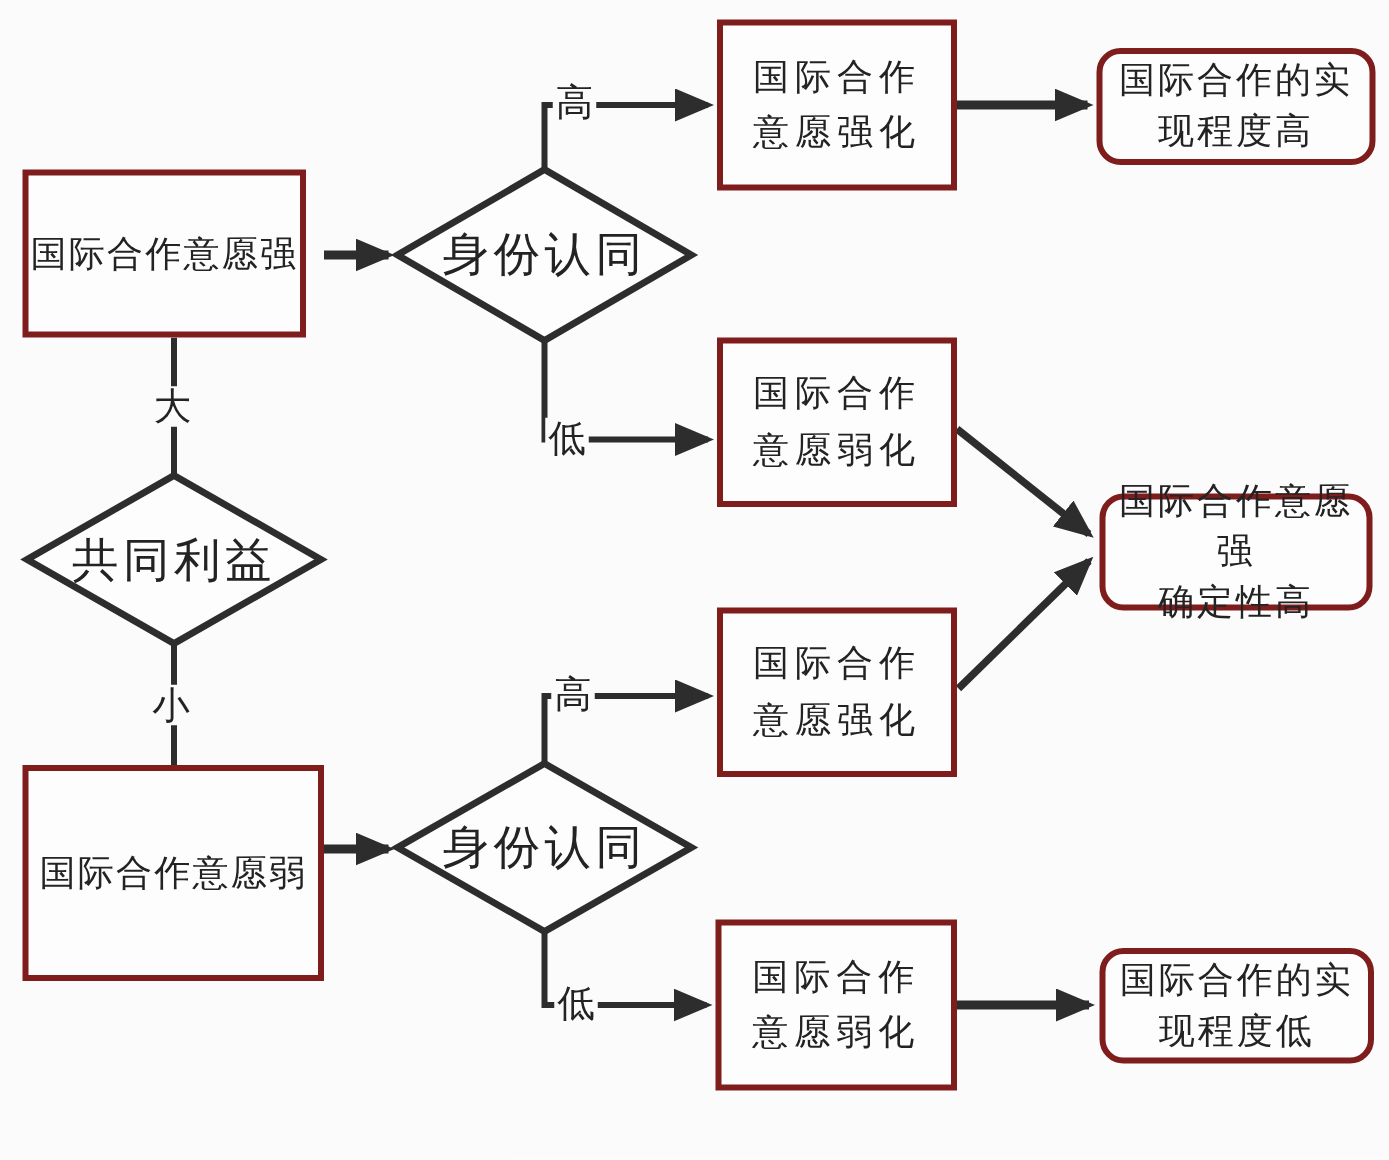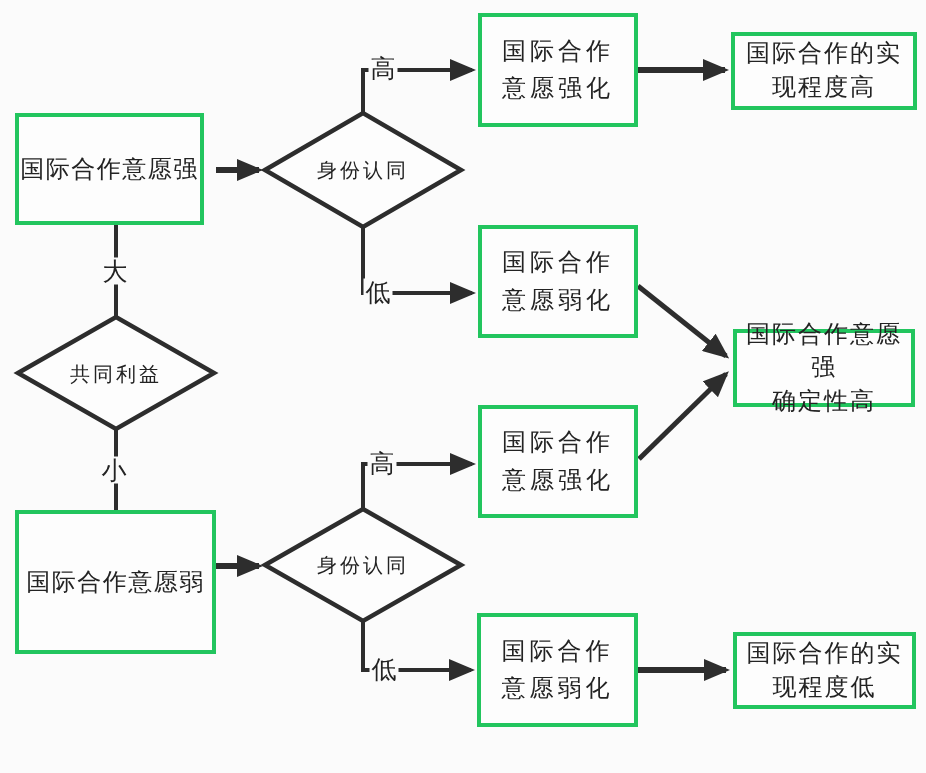--- a/index.html
+++ b/index.html
@@ -17,37 +17,37 @@
     color: #232323;
   }
   #wires {
     position: absolute;
     left: 0; top: 0;
     width: 926px; height: 773px;
   }
   .rect-node {
     position: absolute;
     box-sizing: border-box;
-    border: 4px solid #22c55e;
+    border: 4px solid #7f1d1d;
     background: #fdfdfd;
     display: flex;
     align-items: center;
     justify-content: center;
     text-align: center;
     white-space: pre-line;
     font-size: 24px;
     color: #232323;
   }
   .single-line { letter-spacing: 1.5px; }
   .mid-node    { letter-spacing: 4px;  line-height: 1.55; }
-  .right-node  { letter-spacing: 2px;  line-height: 1.40; font-size: 24px; }
+  .right-node  { letter-spacing: 2px;  line-height: 1.40; font-size: 24px; border-radius: 16px; }
   .diamond-label {
     position: absolute;
     transform: translate(-50%, -50%);
-    font-size: 20px;
+    font-size: 31px;
     letter-spacing: 3px;
     white-space: nowrap;
     color: #232323;
   }
   .edge-label {
     position: absolute;
     transform: translate(-50%, -50%);
     font-size: 25px;
     line-height: 1;
     padding: 1px 2px;

